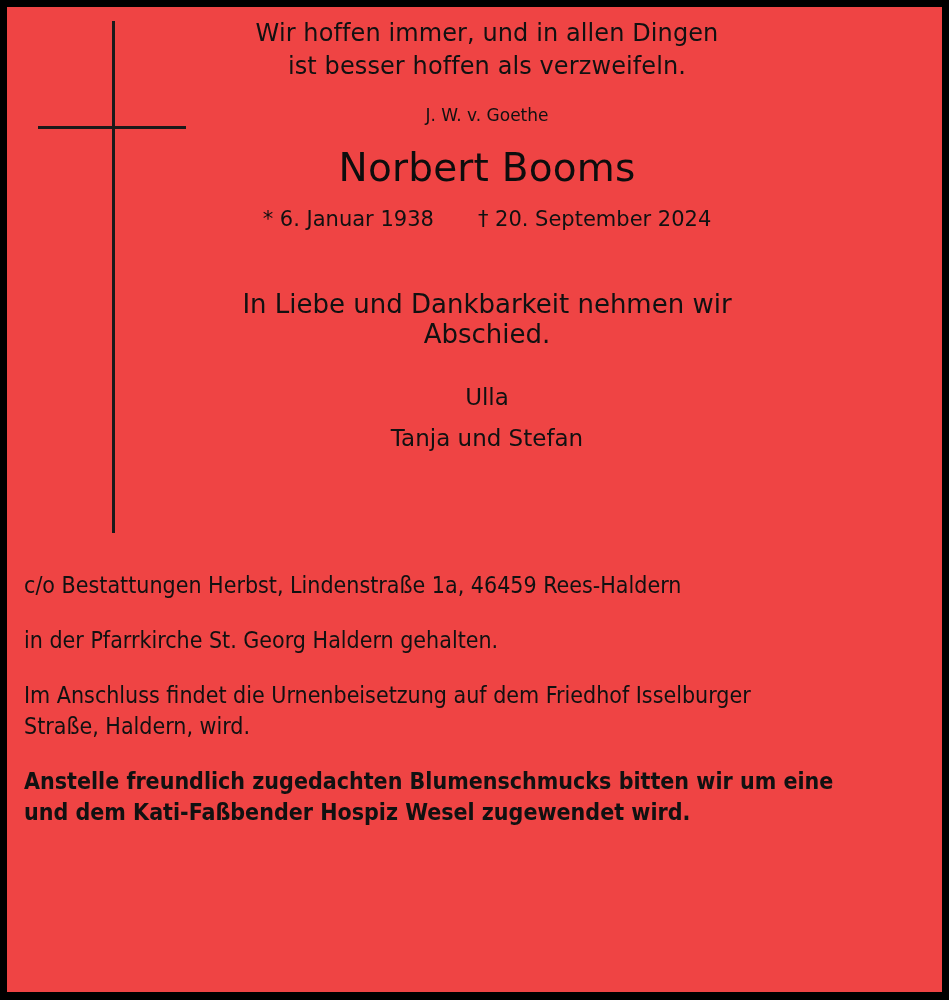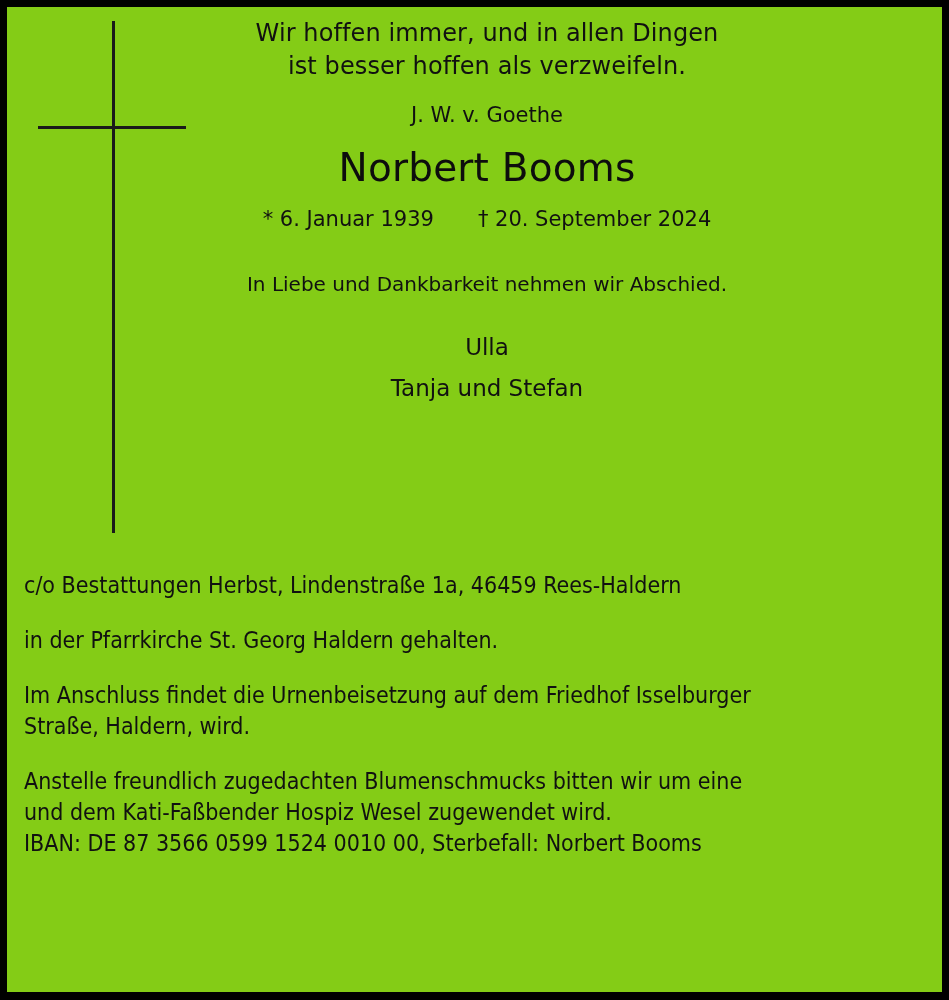--- a/index.html
+++ b/index.html
@@ -8,21 +8,21 @@
     background: #ffffff;
   }
   body {
     font-family: "DejaVu Sans", sans-serif;
   }
   .notice {
     position: relative;
     width: 949px;
     height: 1000px;
     box-sizing: border-box;
-    background: #84cc16;
+    background: #ef4444;
     border-top: 7px solid #000000;
     border-left: 7px solid #000000;
     border-right: 7px solid #000000;
     border-bottom: 8px solid #000000;
     overflow: hidden;
   }
   .inner {
     position: relative;
     width: 100%;
     height: 100%;
@@ -57,39 +57,39 @@
   }
   .quote {
     margin-top: 10px;
     font-size: 24px;
     line-height: 33px;
     letter-spacing: 0.1px;
   }
   .quote-line { display: block; }
   .author {
     margin-top: 18px;
-    font-size: 21px;
+    font-size: 17px;
     line-height: 28px;
   }
   .deceased-name {
     margin-top: 16px;
     font-size: 39px;
     line-height: 46px;
     letter-spacing: 0.2px;
     color: #0d0d0d;
   }
   .dates {
     margin-top: 14px;
     font-size: 21px;
     line-height: 28px;
   }
   .dates .birth { margin-right: 44px; }
   .farewell {
-    margin-top: 36px;
-    font-size: 20px;
+    margin-top: 56px;
+    font-size: 26px;
     line-height: 30px;
   }
   .survivors {
     margin-top: 28px;
     font-size: 23px;
     line-height: 41px;
   }
   .survivor-line { display: block; }
 
   
@@ -99,21 +99,21 @@
     top: 563px;
     width: 900px;
     text-align: left;
     color: #111111;
     font-family: "Liberation Sans Narrow", "DejaVu Sans Condensed", "Liberation Sans", sans-serif;
     font-stretch: condensed;
     font-size: 23px;
     line-height: 31px;
   }
   .para { margin: 0 0 24px 0; }
-  .para:last-child { margin-bottom: 0; }
+  .para:last-child { margin-bottom: 0; font-weight: bold; }
   .para span { display: block; }
 </style>
 </head>
 <body>
 
 <div class="notice">
   <div class="inner">
 
     <div class="cross-vertical"></div>
     <div class="cross-horizontal"></div>
@@ -123,21 +123,21 @@
       <div class="quote">
         <span class="quote-line">Wir hoffen immer, und in allen Dingen</span>
         <span class="quote-line">ist besser hoffen als verzweifeln.</span>
       </div>
 
       <div class="author">J. W. v. Goethe</div>
 
       <div class="deceased-name">Norbert Booms</div>
 
       <div class="dates">
-        <span class="birth">* 6. Januar 1939</span><span class="death">† 20. September 2024</span>
+        <span class="birth">* 6. Januar 1938</span><span class="death">† 20. September 2024</span>
       </div>
 
       <div class="farewell">In Liebe und Dankbarkeit nehmen wir Abschied.</div>
 
       <div class="survivors">
         <span class="survivor-line">Ulla</span>
         <span class="survivor-line">Tanja und Stefan</span>
       </div>
 
     </div>
@@ -153,19 +153,18 @@
       </p>
 
       <p class="para">
         <span>Im Anschluss findet die Urnenbeisetzung auf dem Friedhof Isselburger</span>
         <span>Straße, Haldern, wird.</span>
       </p>
 
       <p class="para">
         <span>Anstelle freundlich zugedachten Blumenschmucks bitten wir um eine</span>
         <span>und dem Kati-Faßbender Hospiz Wesel zugewendet wird.</span>
-        <span>IBAN: DE 87 3566 0599 1524 0010 00, Sterbefall: Norbert Booms</span>
       </p>
 
     </div>
 
   </div>
 </div>
 
 </body></html>

